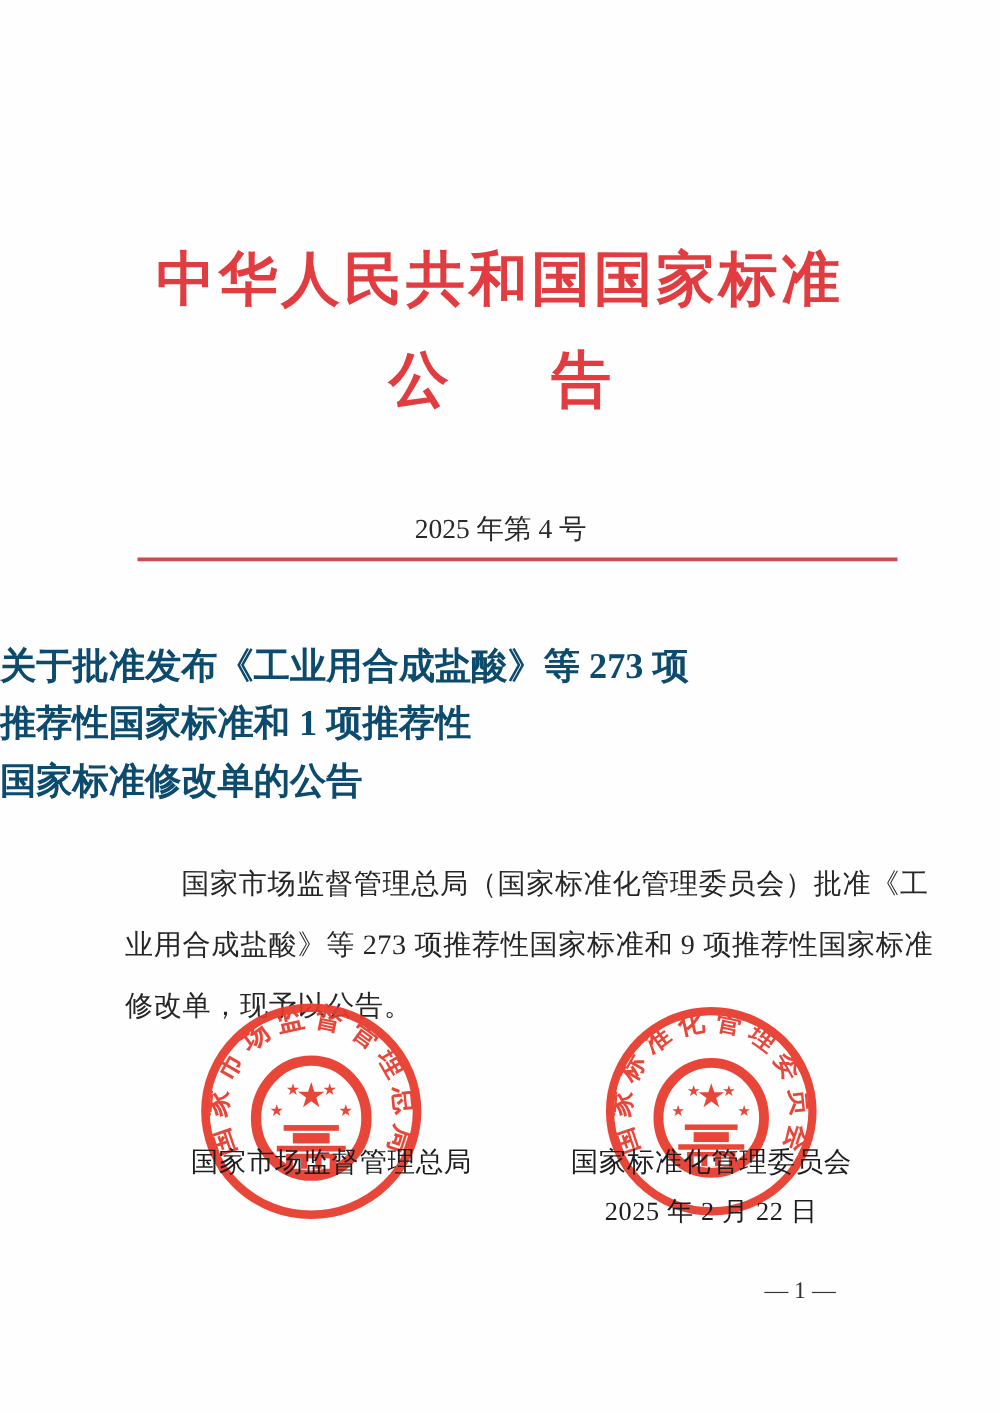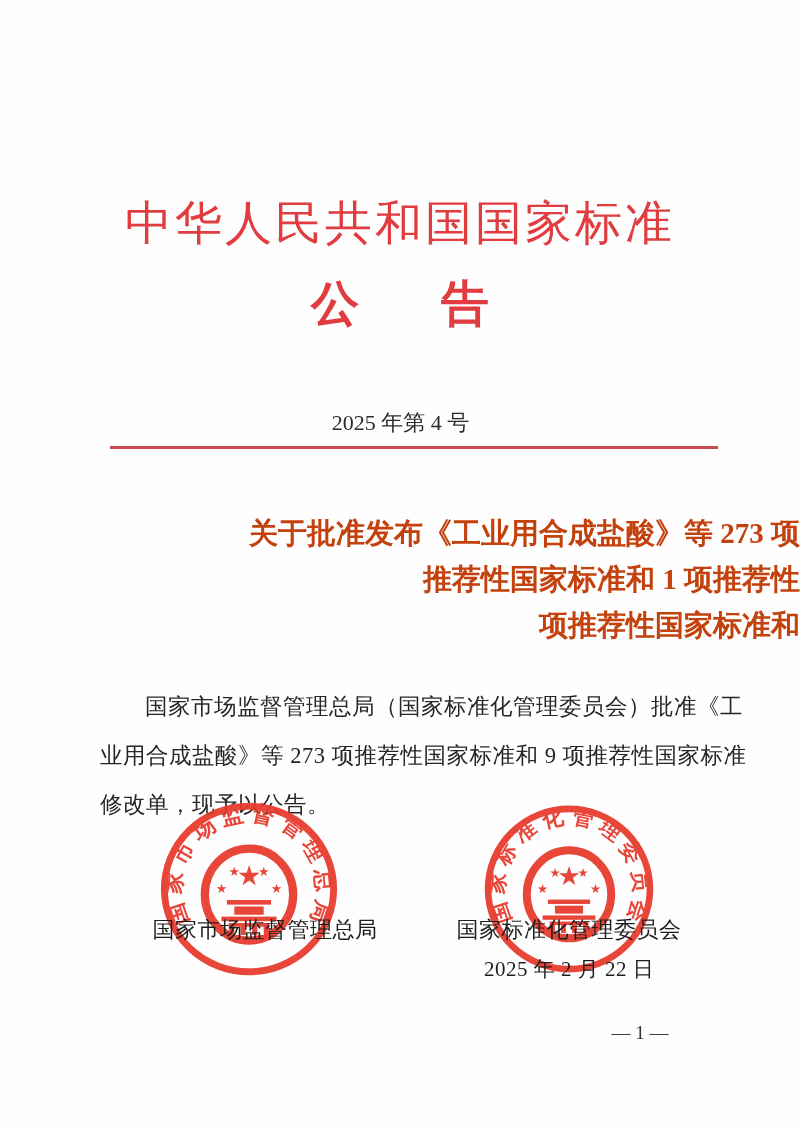--- a/index.html
+++ b/index.html
@@ -14,21 +14,21 @@
     background: #fefefe;
     overflow: hidden;
     color: var(--text-black, #1f1f1f);
   }
 
   .masthead-line1 {
     position: absolute;
     top: 192px; left: 0; right: 0;
     text-align: center;
     font-size: 47px;
-    font-weight: 400;
+    font-weight: 700;
     letter-spacing: 3px;
     color: var(--masthead-red, #e13c40);
   }
 
   .masthead-line2 {
     position: absolute;
     top: 272px; left: 0; right: 0;
     display: flex;
     justify-content: center;
     gap: 82px;
@@ -50,25 +50,25 @@
     top: 446px;
     left: 110px;
     width: 608px;
     height: 3px;
     background: var(--rule-red, #cc4a52);
   }
 
   .notice-title {
     position: absolute;
     top: 510px; left: 0; right: 0;
-    text-align: right;
+    text-align: left;
     font-size: 29px;
     font-weight: 700;
     line-height: 46px;
-    color: #c2410c;
+    color: #0c4a6e;
   }
 
   .body-text {
     position: absolute;
     top: 682px;
     left: 100px;
     width: 616px;
     font-size: 22.5px;
     line-height: 49px;
     color: #262626;
@@ -120,21 +120,21 @@
     <span>告</span>
   </div>
 
   <div class="issue-number">2025 年第 4 号</div>
 
   <div class="red-rule"></div>
 
   <div class="notice-title">
     <div>关于批准发布《工业用合成盐酸》等 273 项</div>
     <div>推荐性国家标准和 1 项推荐性</div>
-    <div>项推荐性国家标准和</div>
+    <div>国家标准修改单的公告</div>
   </div>
 
   <div class="body-text">
     <div class="line indent">国家市场监督管理总局（国家标准化管理委员会）批准《工</div>
     <div class="line">业用合成盐酸》等 273 项推荐性国家标准和 9 项推荐性国家标准</div>
     <div class="line">修改单，现予以公告。</div>
   </div>
 
   <svg class="seal seal-left" viewBox="0 0 200 200" xmlns="http://www.w3.org/2000/svg">
     <defs>

